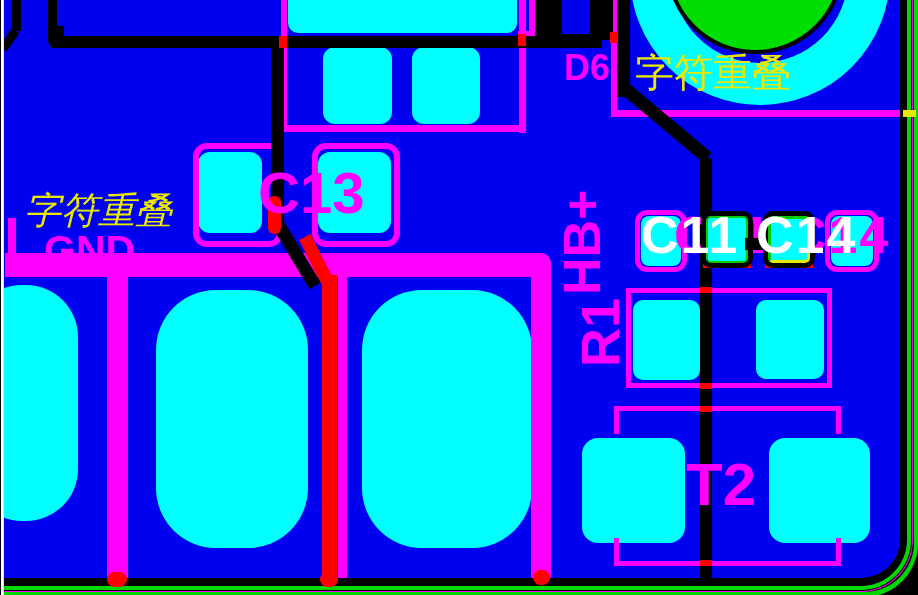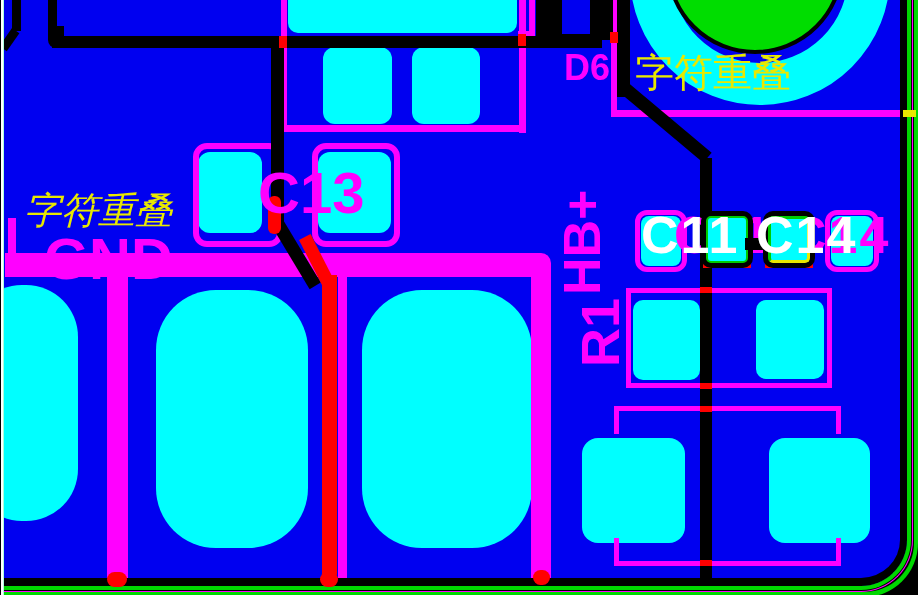--- a/index.html
+++ b/index.html
@@ -84,25 +84,26 @@
   <div class="red" style="left:268px;top:196px;width:13px;height:38px;border-radius:6px;"></div>
   <div class="red" style="left:299px;top:240px;width:13px;height:55px;transform:rotate(-27deg);transform-origin:top left;"></div>
   <div class="red" style="left:322px;top:275px;width:15px;height:306px;border-radius:0 0 8px 8px;"></div>
   <div class="red" style="left:700px;top:287px;width:12px;height:6px;"></div>
   <div class="red" style="left:700px;top:383px;width:12px;height:6px;"></div>
   <div class="red" style="left:700px;top:406px;width:12px;height:6px;"></div>
   <div class="red" style="left:700px;top:560px;width:12px;height:6px;"></div>
   <div class="red" style="left:703px;top:262px;width:48px;height:6px;"></div>
   <div class="red" style="left:765px;top:262px;width:48px;height:6px;"></div>
 
-  <div class="txt" style="left:44px;top:230px;font-size:58px;">GND</div>
+  <div class="txt" style="left:44px;top:230px;font-size:41px;">GND</div>
   <div class="txt" style="left:258px;top:164px;font-size:58px;">C13</div>
   <div class="txt" style="left:564px;top:50px;font-size:36px;">D6</div>
   <div class="txt vtext" style="left:517px;top:203px;width:130px;height:54px;line-height:54px;font-size:52px;">HB+</div>
   <div class="txt vtext" style="left:545px;top:284px;width:110px;height:56px;line-height:56px;font-size:54px;">R1</div>
+  <div class="txt" style="left:686px;top:455px;font-size:60px;">T2</div>
   <div class="txt" style="left:674px;top:209px;font-size:52px;letter-spacing:2px;">C11 C14</div>
 
 
   <div class="abs" style="left:701px;top:211px;width:52px;height:57px;background:#000;border-radius:10px;padding:5px;box-sizing:border-box;">
     <div style="width:100%;height:100%;background:var(--pad,#00ffff);border:2px solid var(--highlight-border,#00cc00);border-radius:5px;box-sizing:border-box;"></div>
   </div>
   <div class="abs" style="left:763px;top:211px;width:52px;height:57px;background:#000;border-radius:10px;padding:5px;box-sizing:border-box;">
     <div style="width:100%;height:100%;background:var(--pad,#00ffff);border:3px solid var(--annotation,#e8e800);border-top-color:var(--highlight-border,#00cc00);border-left-color:var(--highlight-border,#00cc00);border-radius:5px;box-sizing:border-box;"></div>
   </div>
   <div class="trace" style="left:745px;top:238px;width:20px;height:12px;"></div>

